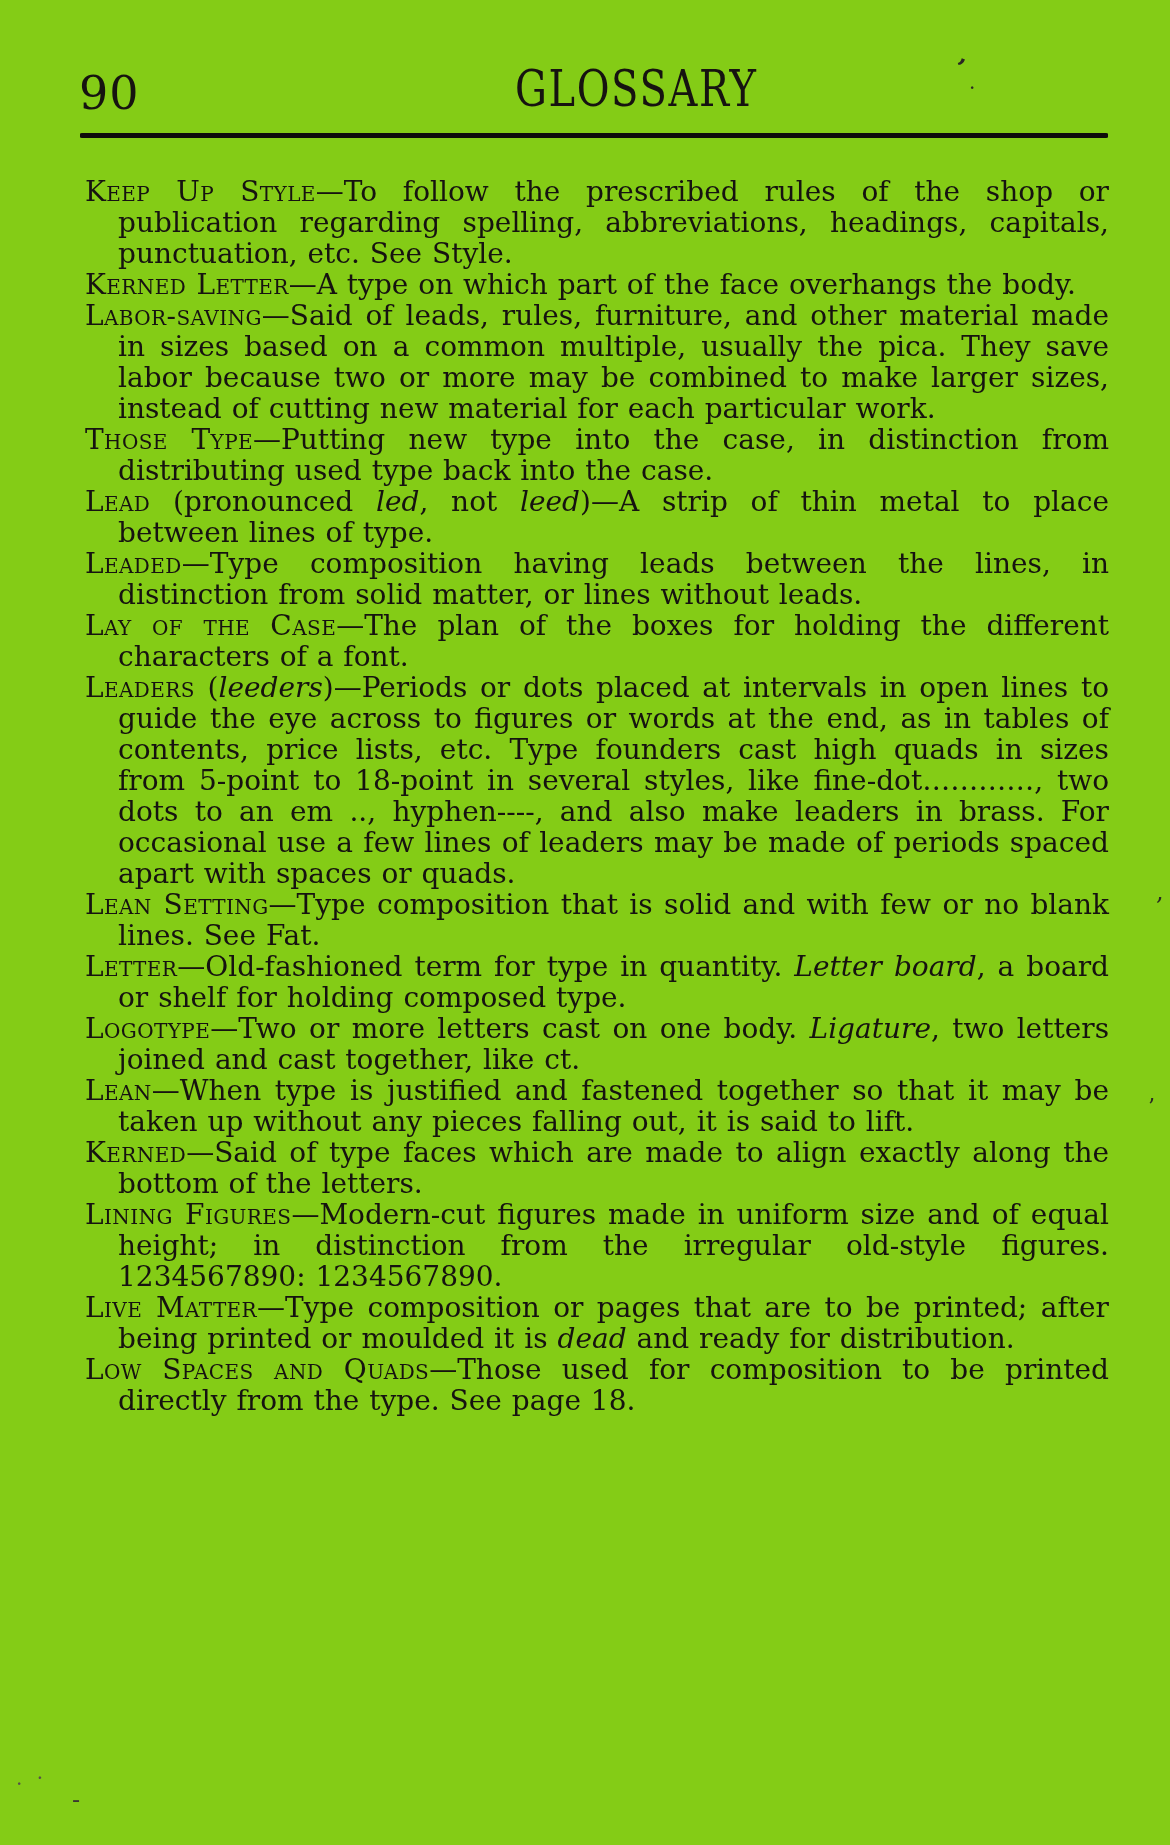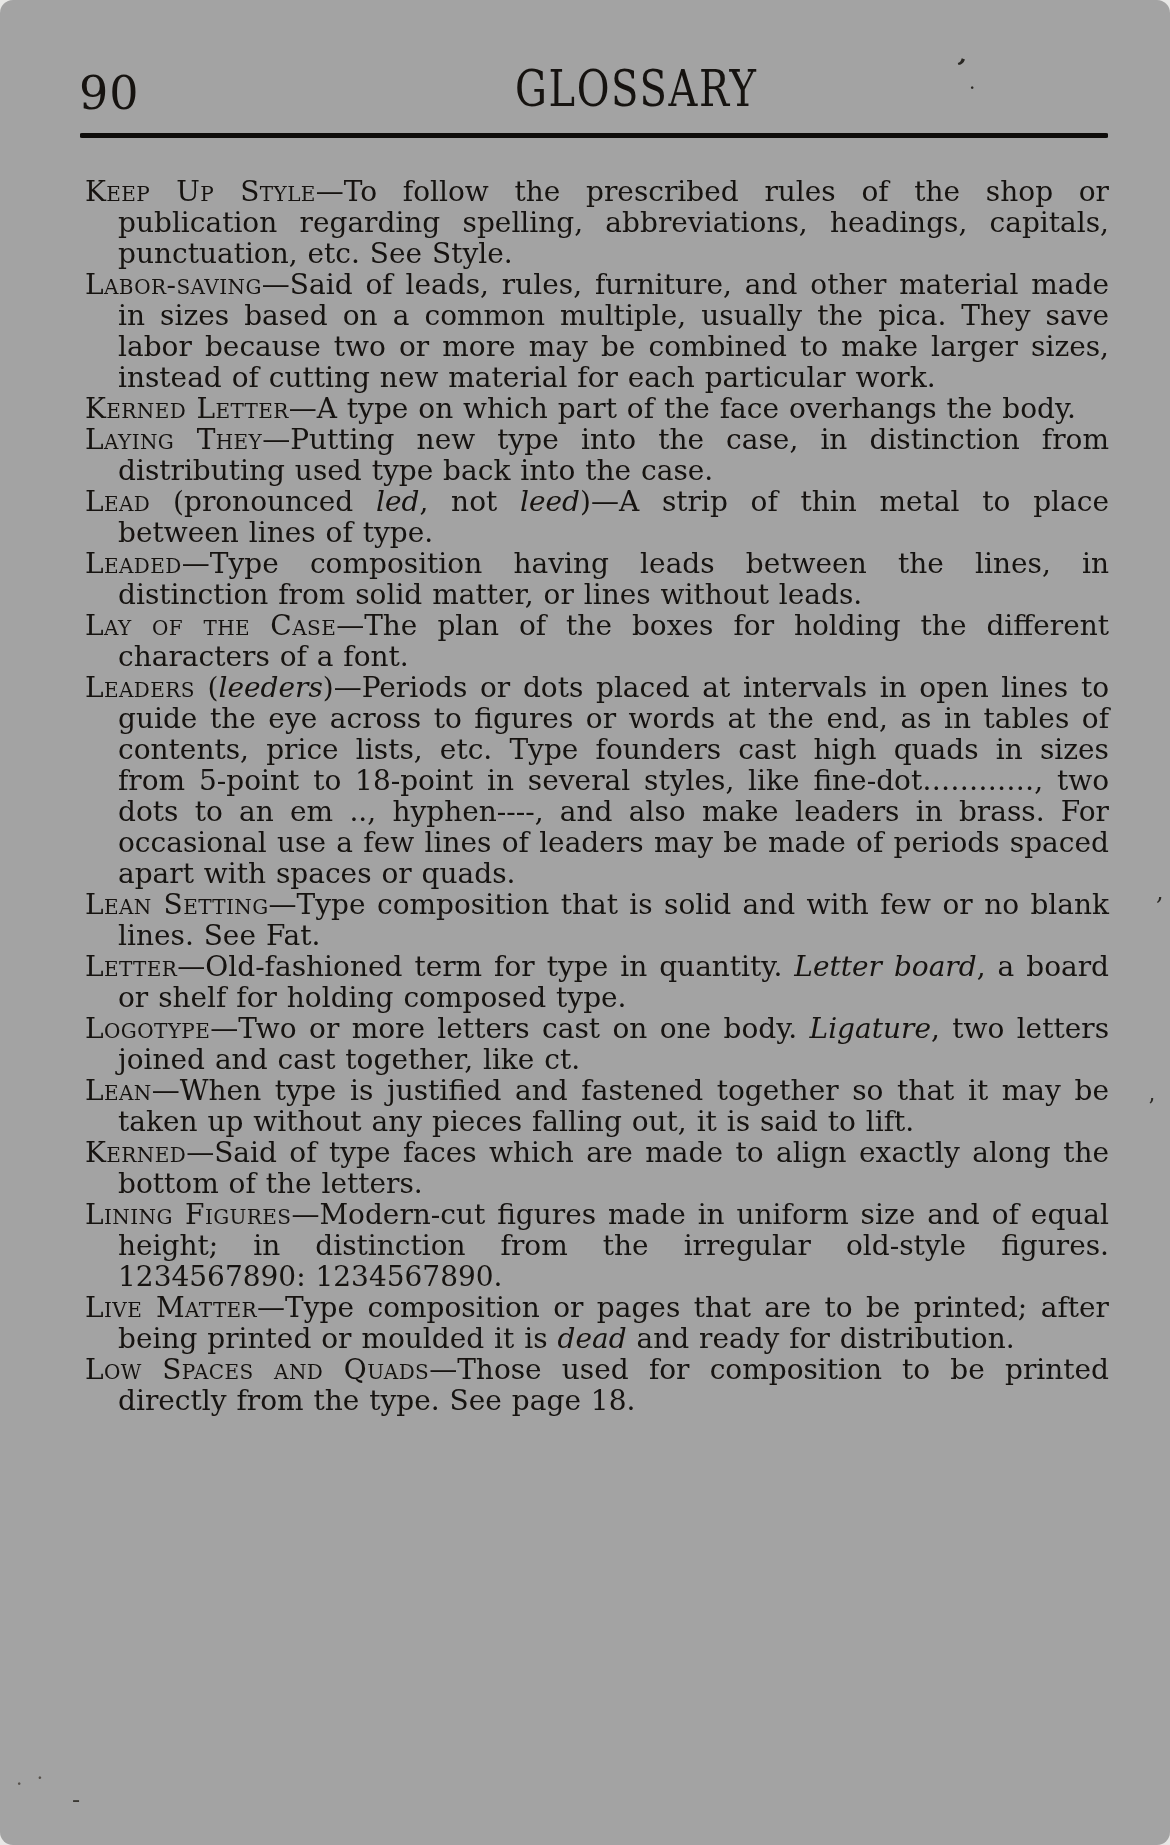--- a/index.html
+++ b/index.html
@@ -5,25 +5,24 @@
   html, body {
     margin: 0;
     padding: 0;
     background: #e8e8e6;
   }
   .page {
     position: relative;
     width: 1170px;
     height: 1845px;
     margin: 0 auto;
-    background: #a3a3a3;
+    background: #84cc16;
     color: #161310;
     font-family: "DejaVu Serif", "Liberation Serif", serif;
     overflow: hidden;
-    border-radius: 13px;
   }
   
   .running-head {
     position: absolute;
     top: 52px;
     left: 85px;
     right: 62px;
     height: 70px;
   }
   .folio {
@@ -100,23 +99,23 @@
   <div class="running-head">
     <span class="folio">90</span>
     <span class="head-title">GLOSSARY</span>
   </div>
 
   <div class="head-rule"></div>
 
   <main class="glossary">
 
   <p class="entry"><span class="term">Keep Up Style</span><span>—To follow the prescribed rules of the shop or publication regarding spelling, abbreviations, headings, capitals, punctuation, etc.  See Style.</span></p>
+      <p class="entry"><span class="term">Kerned Letter</span><span>—A type on which part of the face overhangs the body.</span></p>
       <p class="entry"><span class="term">Labor-saving</span><span>—Said of leads, rules, furniture, and other material made in sizes based on a common multiple, usually the pica. They save labor because two or more may be combined to make larger sizes, instead of cutting new material for each particular work.</span></p>
-      <p class="entry"><span class="term">Kerned Letter</span><span>—A type on which part of the face overhangs the body.</span></p>
-      <p class="entry"><span class="term">Laying They</span><span>—Putting new type into the case, in distinction from distributing used type back into the case.</span></p>
+      <p class="entry"><span class="term">Those Type</span><span>—Putting new type into the case, in distinction from distributing used type back into the case.</span></p>
       <p class="entry"><span class="term">Lead</span><span> (pronounced </span><span class="it">led</span><span>, not </span><span class="it">leed</span><span>)—A strip of thin metal to place between lines of type.</span></p>
       <p class="entry"><span class="term">Leaded</span><span>—Type composition having leads between the lines, in distinction from solid matter, or lines without leads.</span></p>
       <p class="entry"><span class="term">Lay of the Case</span><span>—The plan of the boxes for holding the different characters of a font.</span></p>
       <p class="entry"><span class="term">Leaders</span><span> (</span><span class="it">leeders</span><span>)—Periods or dots placed at intervals in open lines to guide the eye across to figures or words at the end, as in tables of contents, price lists, etc. Type founders cast high quads in sizes from 5-point to 18-point in several styles, like fine-dot…………, two dots to an em .., hyphen----, and also make leaders in brass.  For occasional use a few lines of leaders may be made of periods spaced apart with spaces or quads.</span></p>
       <p class="entry"><span class="term">Lean Setting</span><span>—Type composition that is solid and with few or no blank lines.  See Fat.</span></p>
       <p class="entry"><span class="term">Letter</span><span>—Old-fashioned term for type in quantity.  </span><span class="it">Letter board</span><span>, a board or shelf for holding composed type.</span></p>
       <p class="entry"><span class="term">Logotype</span><span>—Two or more letters cast on one body.  </span><span class="it">Ligature</span><span>, two letters joined and cast together, like ct.</span></p>
       <p class="entry"><span class="term">Lean</span><span>—When type is justified and fastened together so that it may be taken up without any pieces falling out, it is said to lift.</span></p>
       <p class="entry"><span class="term">Kerned</span><span>—Said of type faces which are made to align exactly along the bottom of the letters.</span></p>
       <p class="entry"><span class="term">Lining Figures</span><span>—Modern-cut figures made in uniform size and of equal height; in distinction from the irregular old-style figures. 1234567890:  1234567890.</span></p>

